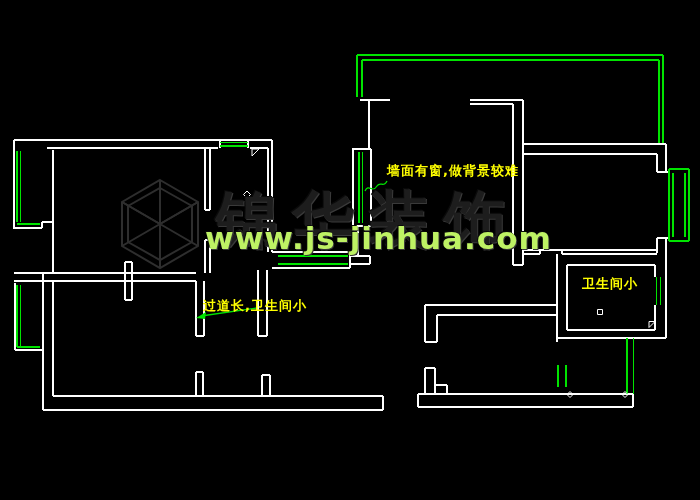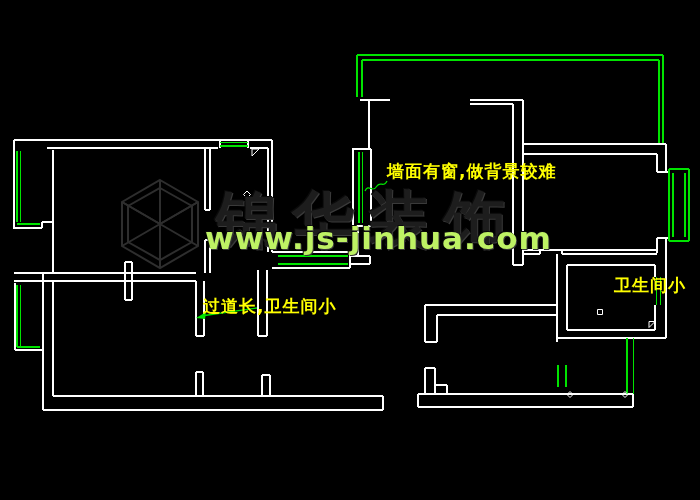--- a/index.html
+++ b/index.html
@@ -14,27 +14,27 @@
     color:#1d1d1d;text-shadow:1px 1px 0 #3a3a3a,-1px -1px 0 #0a0a0a;
     font-family:"DejaVu Sans",sans-serif;user-select:none;
   }
   .wm-url{
     position:absolute;left:205px;top:220px;
     font-size:31px;font-weight:bold;letter-spacing:1px;white-space:nowrap;
     color:#bef264;text-shadow:1px 1px 0 #383838,-1px -1px 0 #0a0a0a;
     font-family:"DejaVu Sans",sans-serif;user-select:none;
   }
   .anno{
-    position:absolute;color:#ffff00;font-size:17px;font-weight:bold;
+    position:absolute;color:#ffff00;font-size:13px;font-weight:bold;
     letter-spacing:1px;white-space:nowrap;line-height:14px;
     font-family:"DejaVu Sans",sans-serif;
   }
   .anno-wall{left:387px;top:164px;}
   .anno-corridor{left:203px;top:299px;}
-  .anno-bath{left:614px;top:278px;}
+  .anno-bath{left:582px;top:278px;font-family:Liberation Mono, monospace;}
 </style>
 </head>
 <body>
 
 <div class="stage">
 
   <svg width="700" height="500" viewBox="0 0 700 500">
 
     <g stroke="#2e2e2e" stroke-width="2" fill="none">
       <path d="M160,180 L198,202 L198,246 L160,268 L122,246 L122,202 Z"></path>

